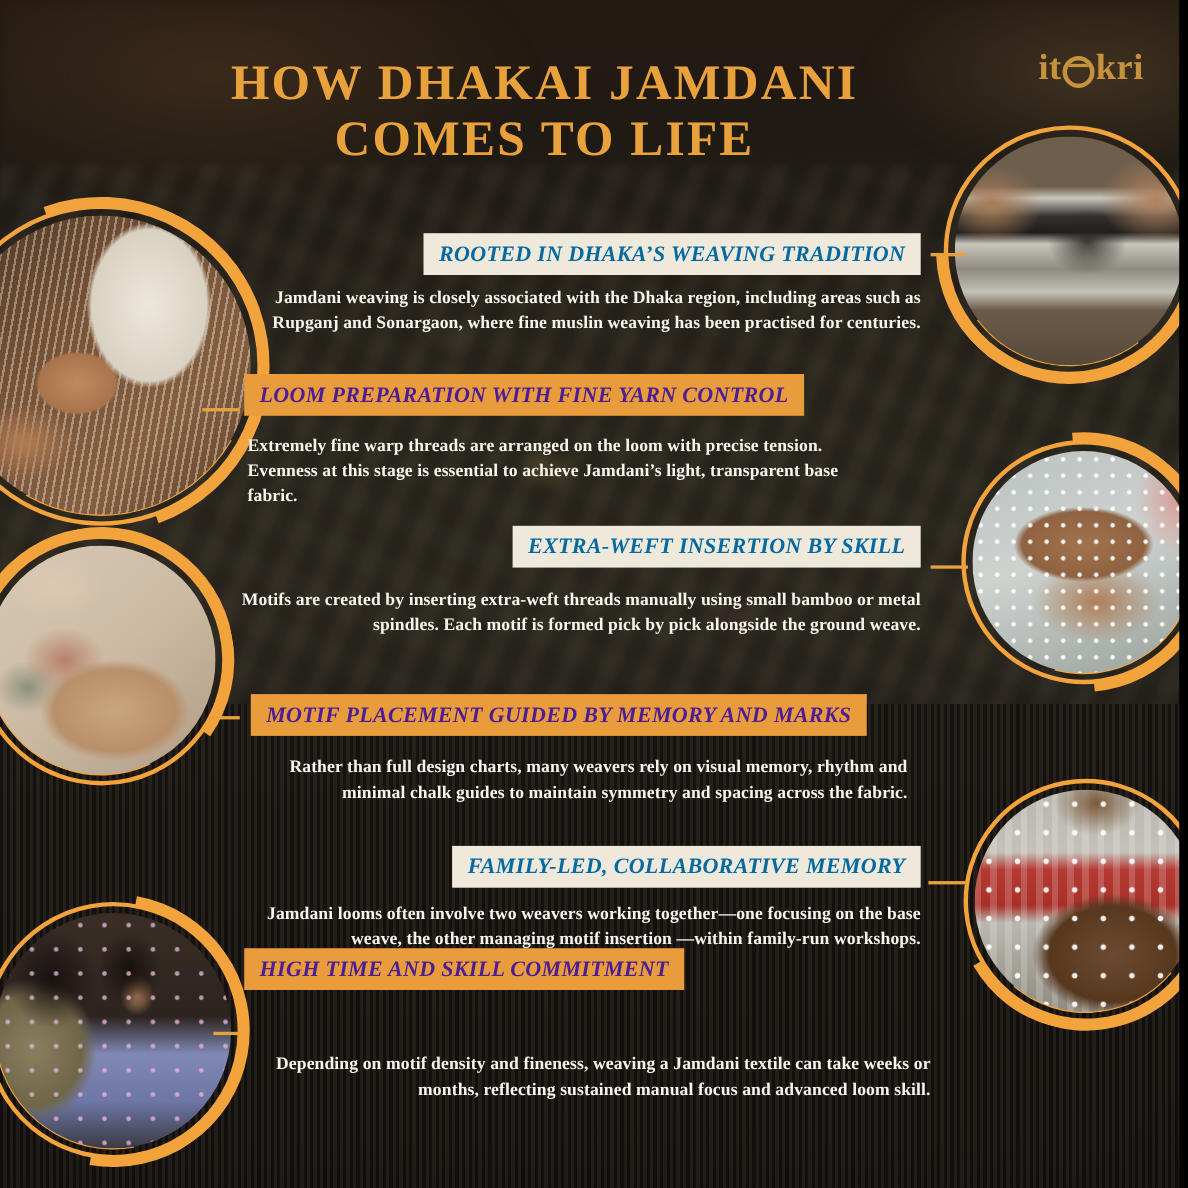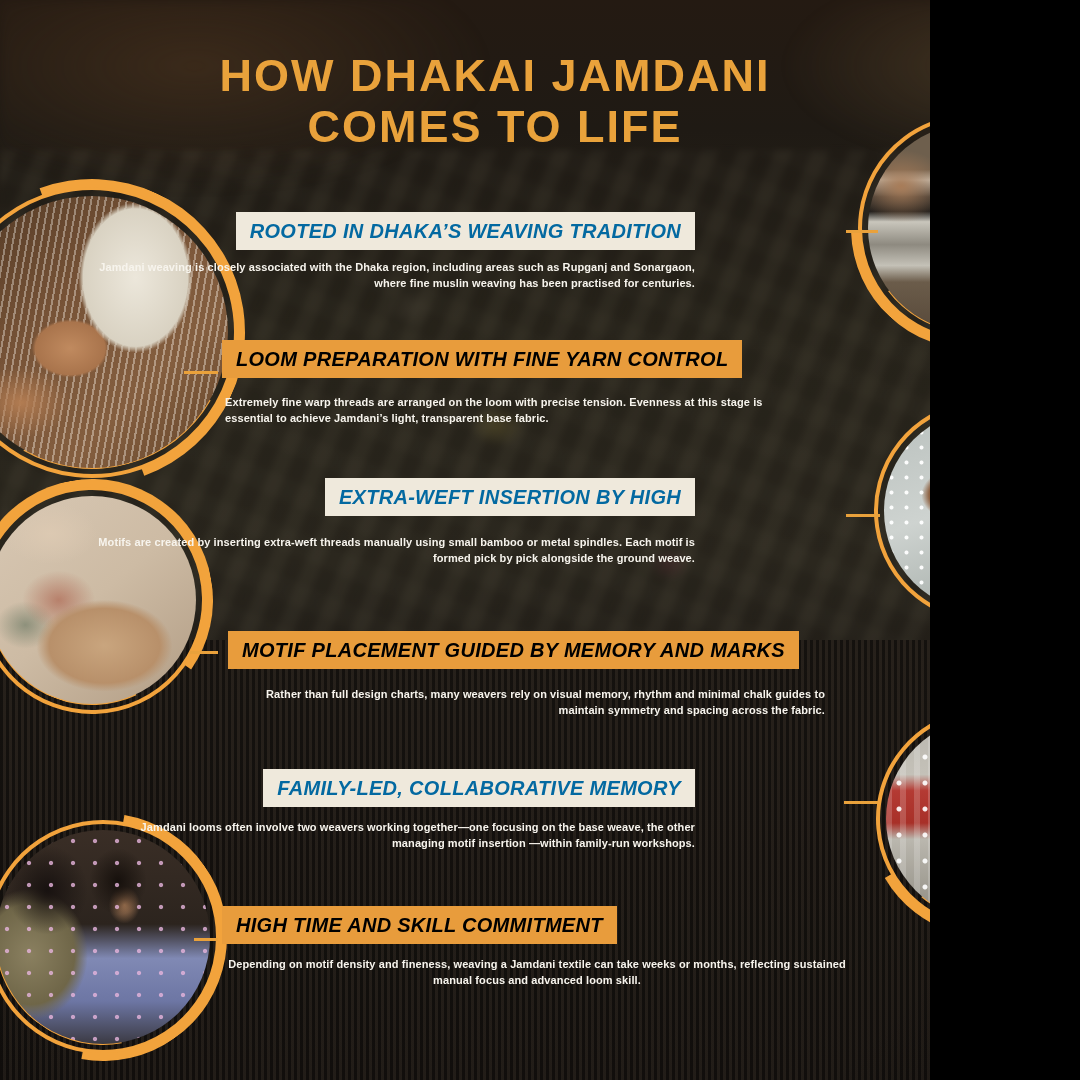--- a/index.html
+++ b/index.html
@@ -1,18 +1,18 @@
 <!DOCTYPE html>
 <html><head>
 <meta charset="utf-8">
 <style>
   html,body{margin:0;padding:0;background:#000;}
   .canvas{
-    position:relative;width:930px;height:1080px;overflow:hidden;
-    font-family:Liberation Sans, sans-serif;
+    position:relative;width:1072px;height:1080px;overflow:hidden;
+    font-family:Liberation Serif, serif;
     background:linear-gradient(180deg,#241a12 0%,#1f1a14 12%,#27231a 30%,#2a261d 52%,#1e1a16 66%,#1a1613 100%);
   }
   
   .bg-top{position:absolute;left:0;top:0;width:1080px;height:220px;
     background:radial-gradient(420px 180px at 18% 30%,rgba(90,62,36,.45),transparent 70%),
                radial-gradient(300px 140px at 92% 30%,rgba(120,95,60,.35),transparent 70%);
     filter:blur(6px);}
   .bg-rug{position:absolute;left:0;top:150px;width:1080px;height:530px;opacity:.55;
     background:
       radial-gradient(40px 30px at 46% 52%,rgba(190,170,70,.35),transparent 70%),
@@ -33,37 +33,37 @@
   .brand{position:absolute;left:944px;top:44px;z-index:4;color:#C7923C;
     font-weight:bold;font-size:33px;letter-spacing:.5px;display:flex;align-items:center;}
   .brand .o-basket{display:inline-block;width:21px;height:21px;border:4px solid #C7923C;
     border-radius:50%;margin:6px 1px 0 1px;position:relative;overflow:hidden;}
   .brand .o-basket::before{content:"";position:absolute;left:-3px;right:-3px;top:3px;height:3px;background:#C7923C;}
 
   
   .hdr{position:absolute;z-index:3;display:inline-block;padding:9px 14px;
     font-style:italic;font-weight:bold;font-size:20px;line-height:1;letter-spacing:.3px;white-space:nowrap;}
   .hdr.cream{background:#EFE9DC;color:#0369a1;}
-  .hdr.orange{background:#E89C3C;color:#000000;}
+  .hdr.orange{background:#E89C3C;color:#4c1d95;}
   .h1{right:235px;top:212px;}
   .h2{left:222px;top:340px;}
   .h3{right:235px;top:478px;}
   .h4{left:228px;top:631px;}
   .h5{right:235px;top:769px;}
-  .h6{left:222px;top:906px;}
+  .h6{left:222px;top:862px;}
 
   
   .body-text{position:absolute;z-index:3;color:#F7F4ED;font-weight:bold;
-    font-size:11px;line-height:1.42;letter-spacing:.1px;margin:0;}
+    font-size:16px;line-height:1.42;letter-spacing:.1px;margin:0;}
   .b1{right:235px;top:260px;width:625px;text-align:right;}
   .b2{left:225px;top:395px;width:565px;text-align:left;}
   .b3{right:235px;top:535px;width:628px;text-align:right;}
   .b4{left:225px;top:687px;width:600px;text-align:right;}
   .b5{right:235px;top:820px;width:600px;text-align:right;}
-  .b6{left:228px;top:957px;width:618px;text-align:center;}
+  .b6{left:228px;top:957px;width:618px;text-align:right;}
 
   
   .conn{position:absolute;height:3px;background:#E9A13B;z-index:2;}
   .cn1{left:846px;top:230px;width:32px;}
   .cn2{left:184px;top:371px;width:34px;}
   .cn3{left:846px;top:514px;width:34px;}
   .cn4{left:190px;top:651px;width:28px;}
   .cn5{left:844px;top:801px;width:34px;}
   .cn6{left:194px;top:938px;width:24px;}
 
@@ -181,21 +181,21 @@
   <div class="conn cn4"></div>
   <div class="conn cn5"></div>
   <div class="conn cn6"></div>
 
   <div class="hdr cream h1">ROOTED IN DHAKA’S WEAVING TRADITION</div>
   <p class="body-text b1">Jamdani weaving is closely associated with the Dhaka region, including areas such as Rupganj and Sonargaon, where fine muslin weaving has been practised for centuries.</p>
 
   <div class="hdr orange h2">LOOM PREPARATION WITH FINE YARN CONTROL</div>
   <p class="body-text b2">Extremely fine warp threads are arranged on the loom with precise tension. Evenness at this stage is essential to achieve Jamdani’s light, transparent base fabric.</p>
 
-  <div class="hdr cream h3">EXTRA-WEFT INSERTION BY HIGH</div>
+  <div class="hdr cream h3">EXTRA-WEFT INSERTION BY SKILL</div>
   <p class="body-text b3">Motifs are created by inserting extra-weft threads manually using small bamboo or metal spindles. Each motif is formed pick by pick alongside the ground weave.</p>
 
   <div class="hdr orange h4">MOTIF PLACEMENT GUIDED BY MEMORY AND MARKS</div>
   <p class="body-text b4">Rather than full design charts, many weavers rely on visual memory, rhythm and minimal chalk guides to maintain symmetry and spacing across the fabric.</p>
 
   <div class="hdr cream h5">FAMILY-LED, COLLABORATIVE MEMORY</div>
   <p class="body-text b5">Jamdani looms often involve two weavers working together—one focusing on the base weave, the other managing motif insertion —within family-run workshops.</p>
 
   <div class="hdr orange h6">HIGH TIME AND SKILL COMMITMENT</div>
   <p class="body-text b6">Depending on motif density and fineness, weaving a Jamdani textile can take weeks or months, reflecting sustained manual focus and advanced loom skill.</p>

